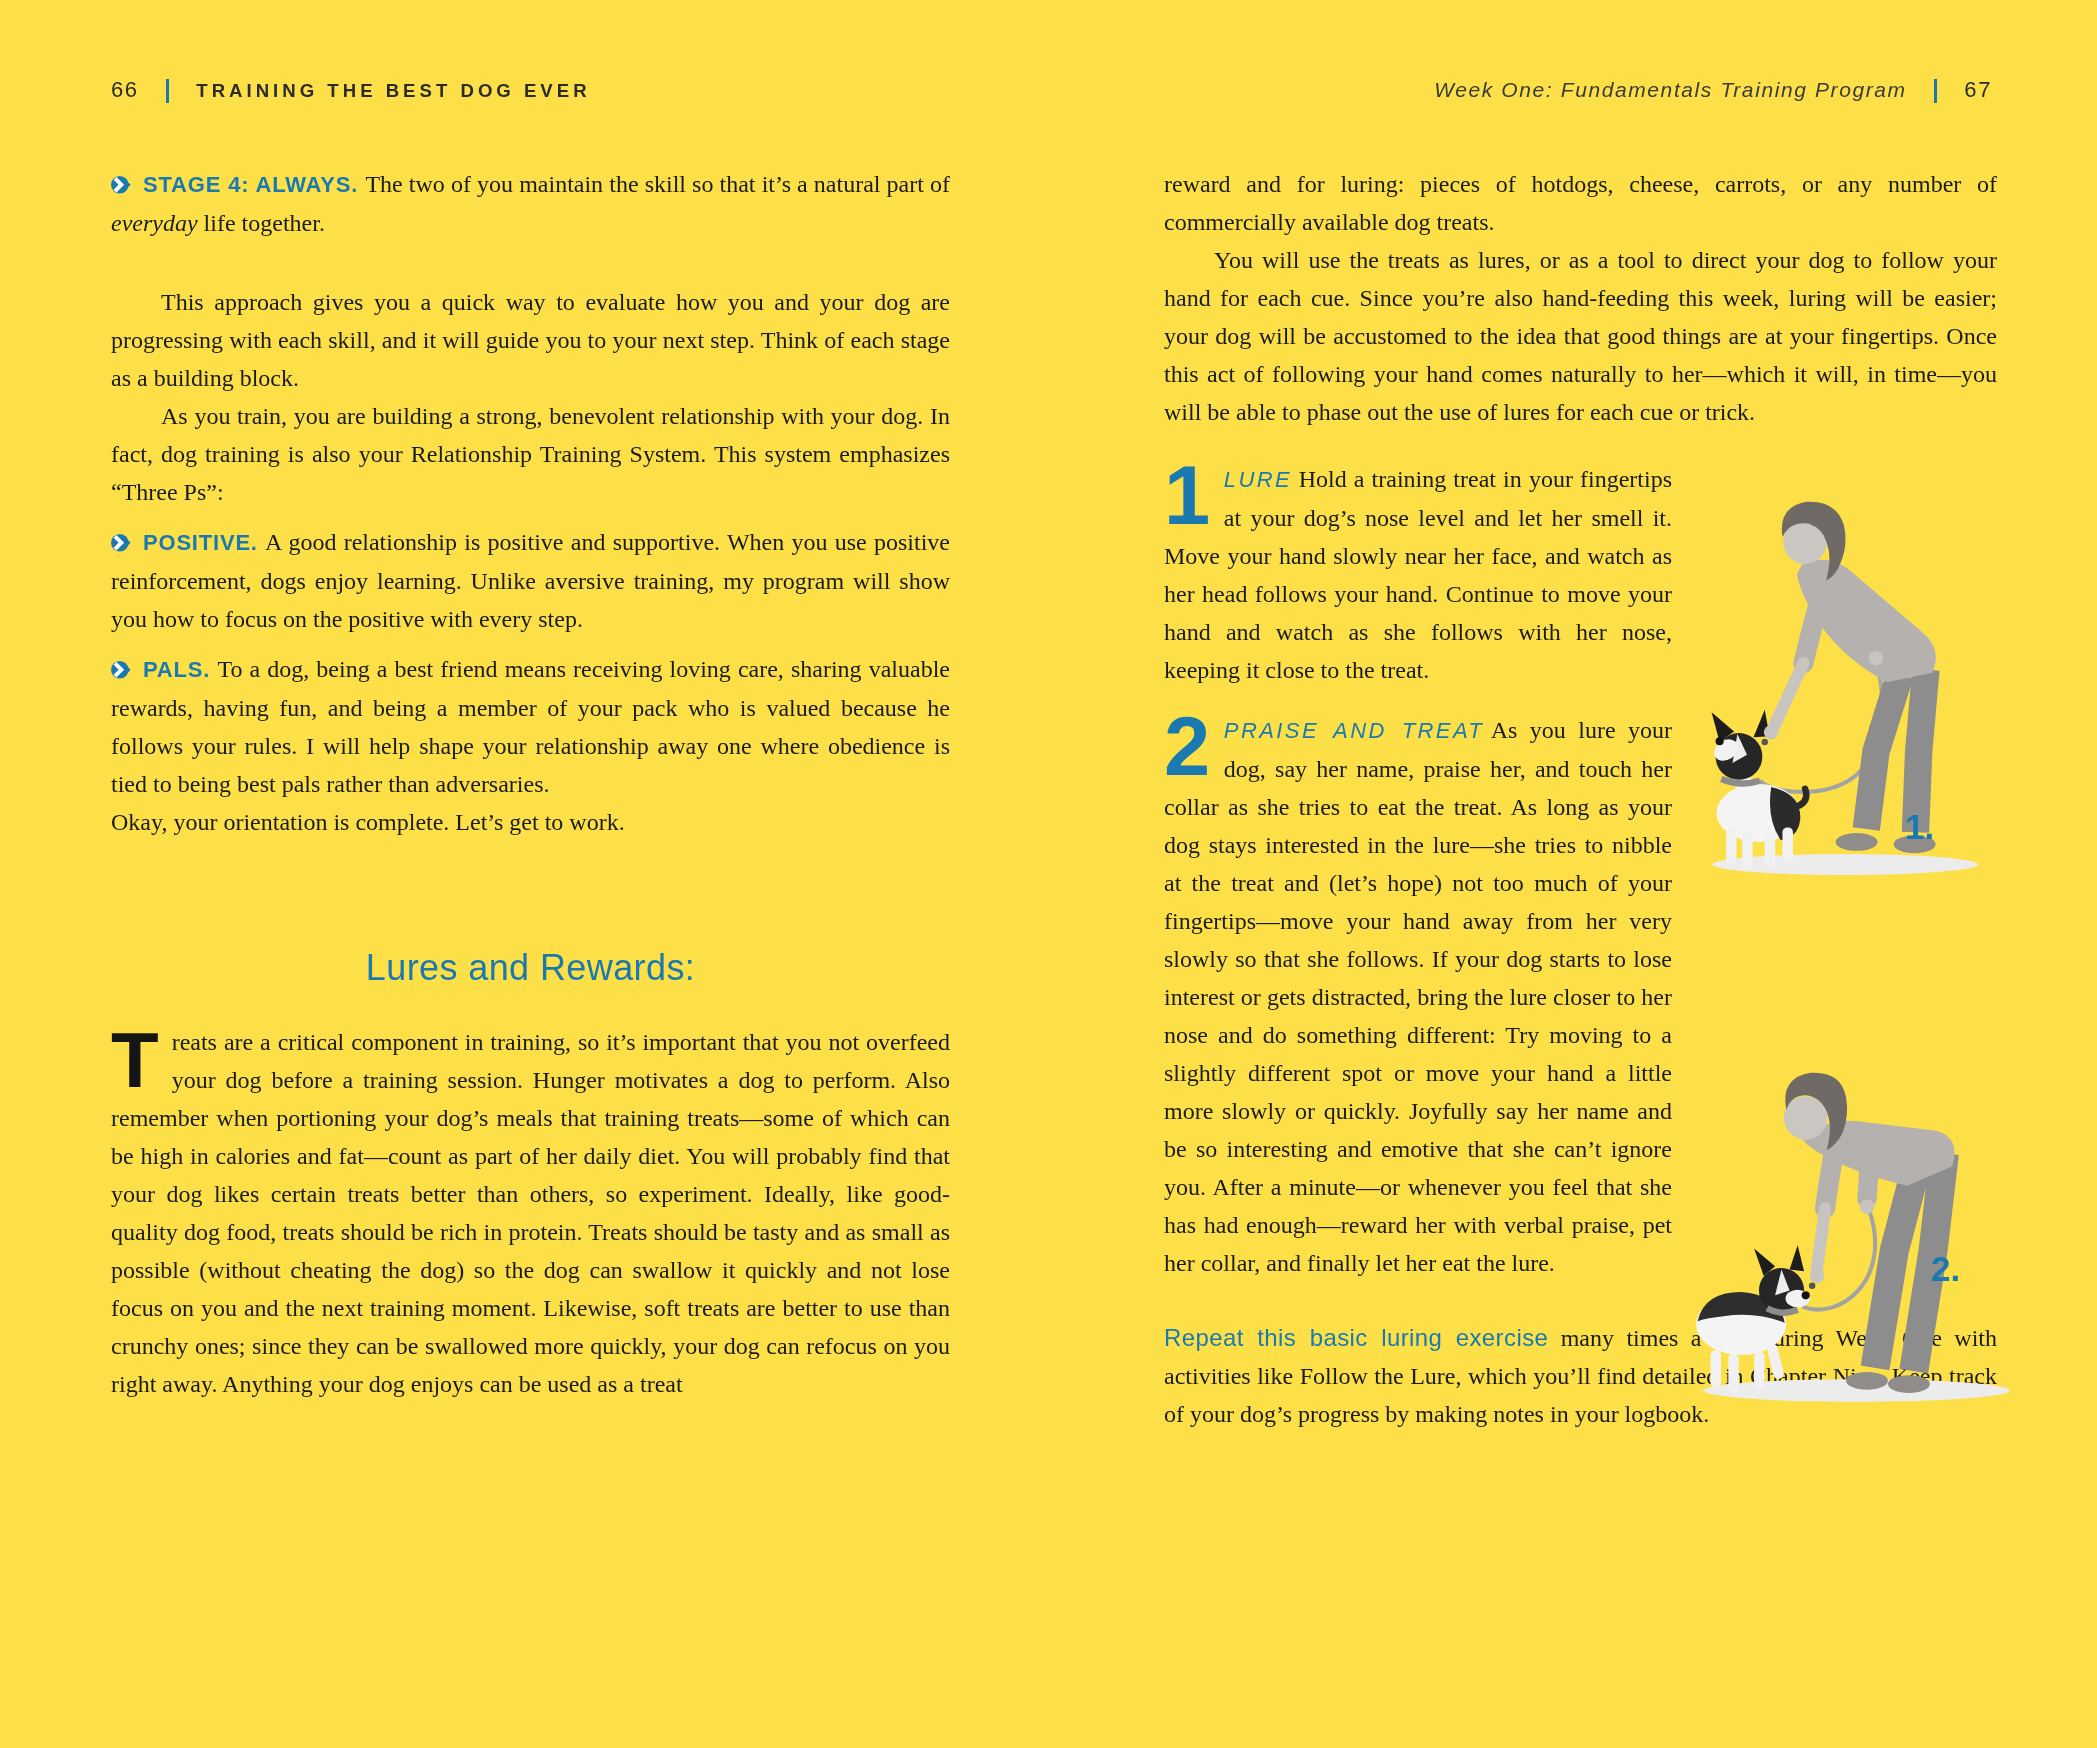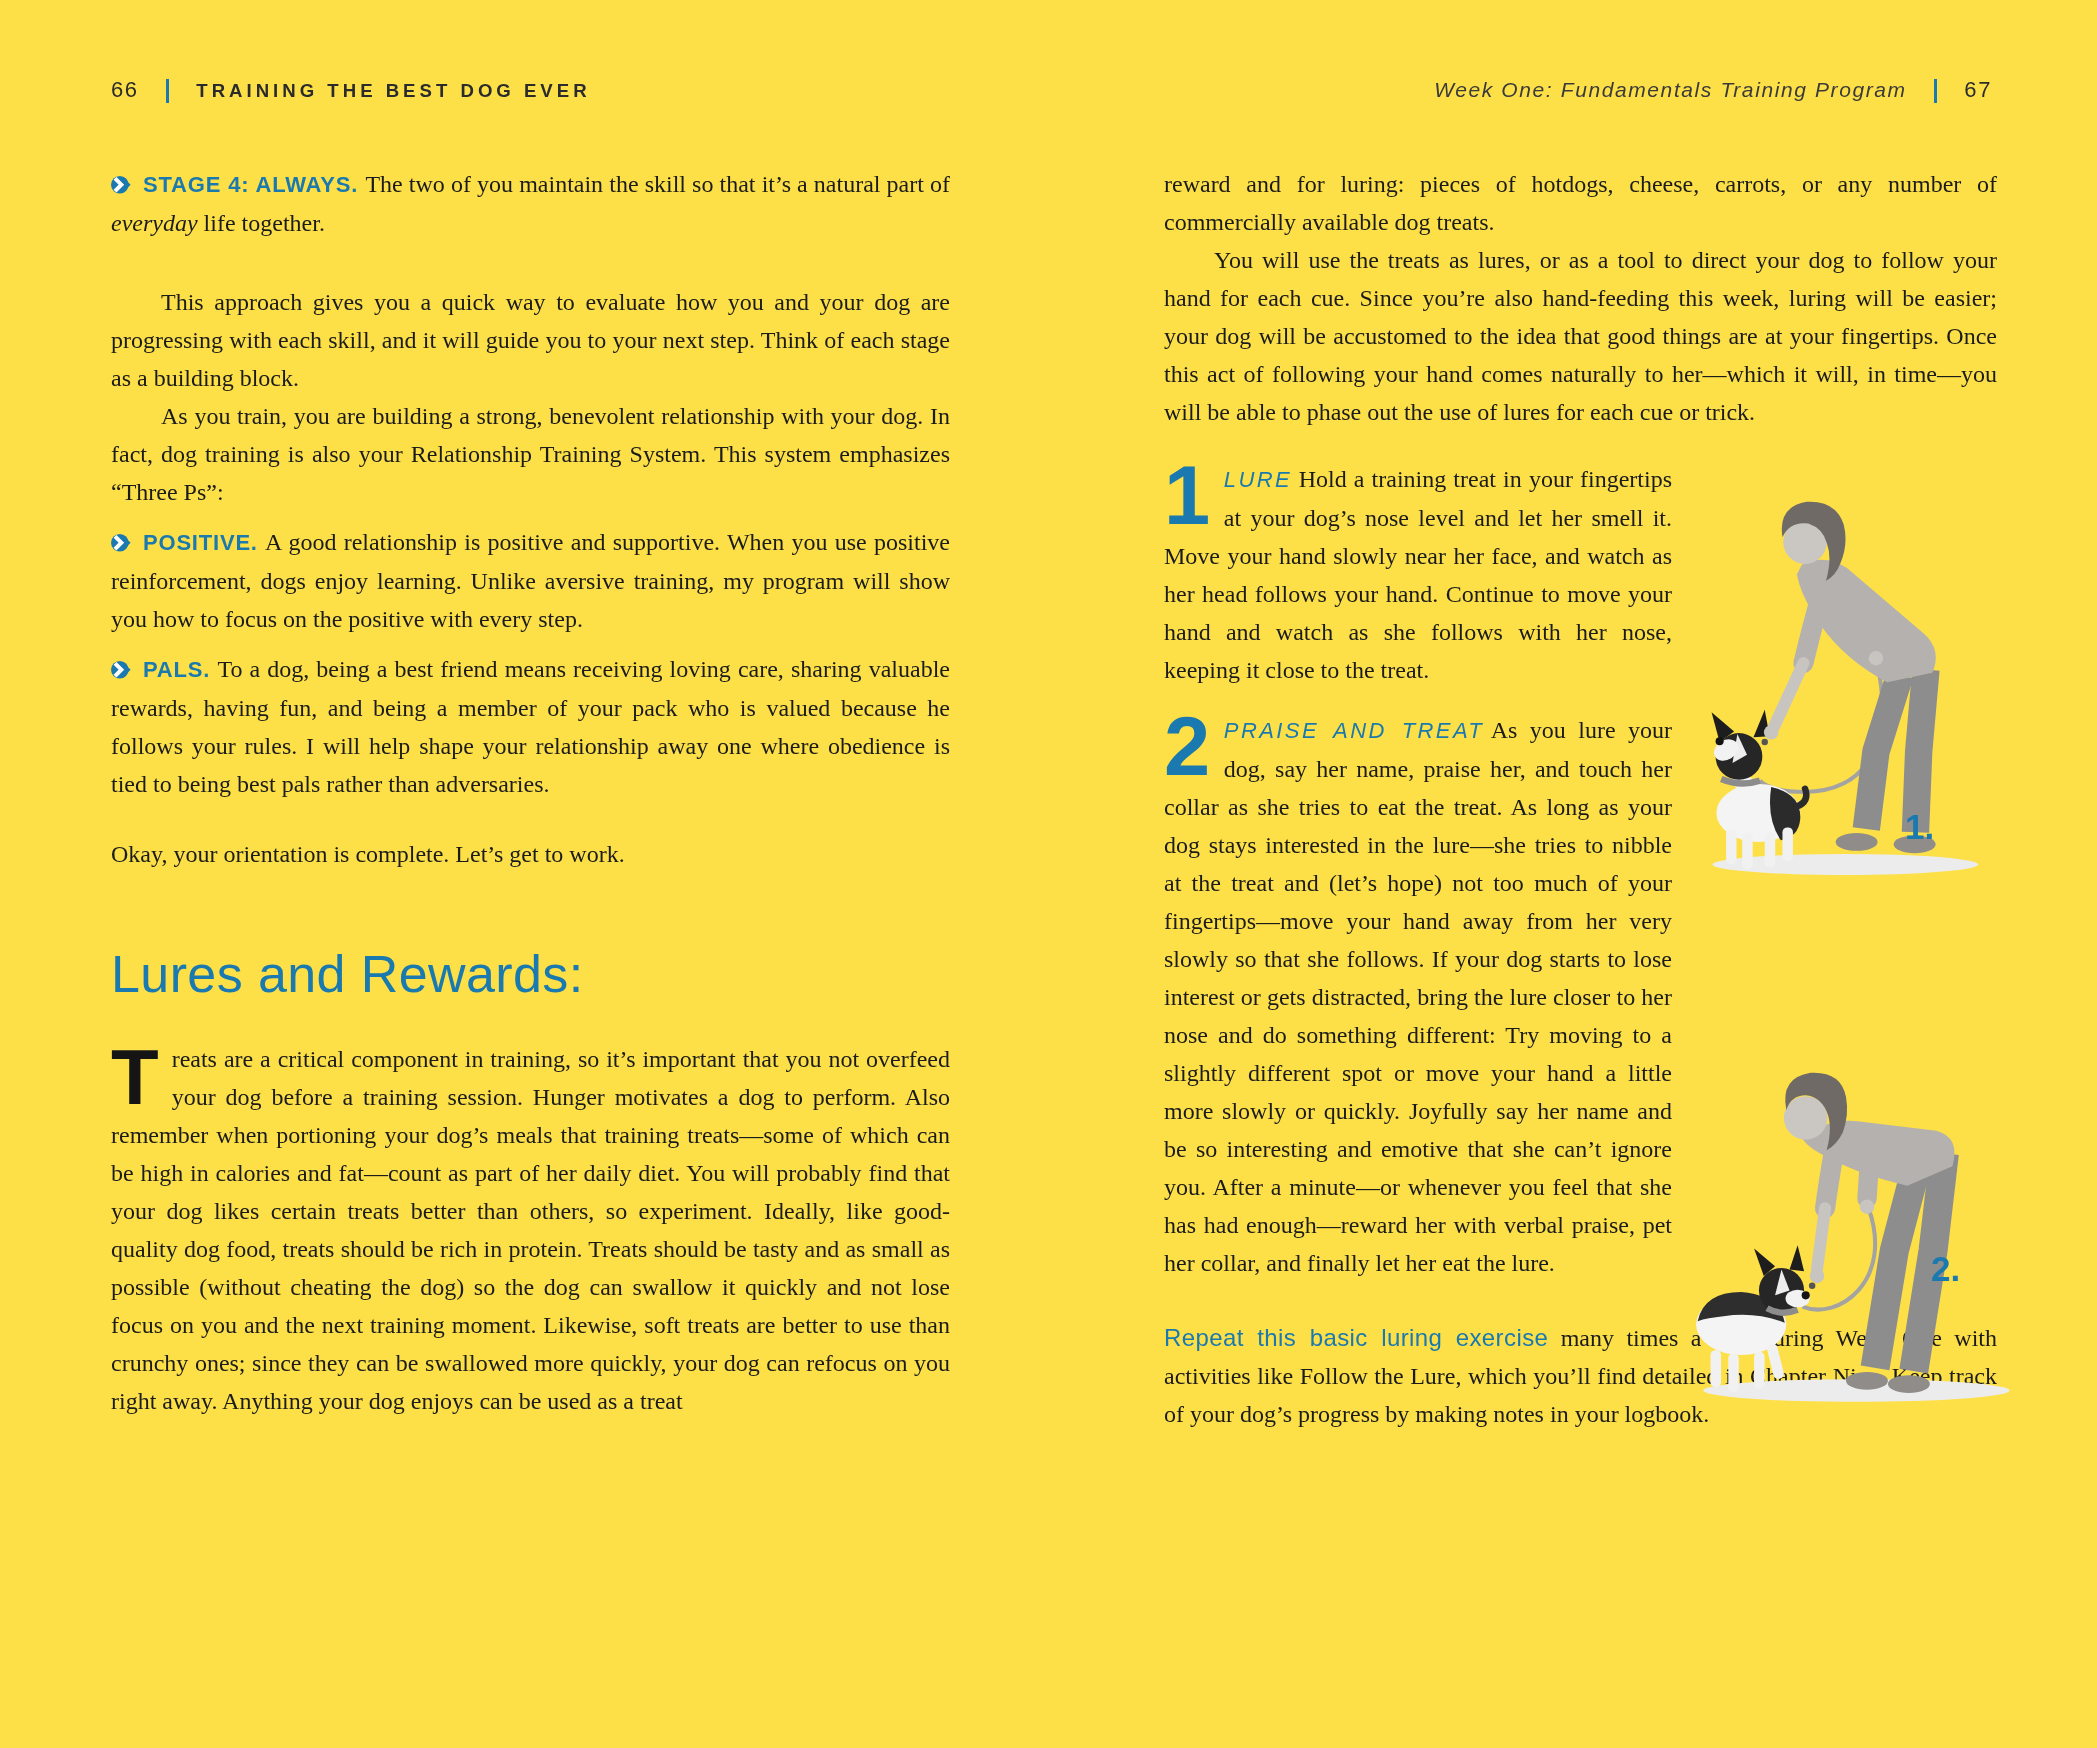--- a/index.html
+++ b/index.html
@@ -17,36 +17,36 @@
   .rh-title { font-size:18.6px; font-weight:700; letter-spacing:4px; color:#2b2b2b; }
   .rh-title-italic { font-size:21px; font-style:italic; letter-spacing:1.6px; color:#3a3a3a; }
 
   
   .col { position:absolute; top:165px; font-size:24px; line-height:38px; text-align:justify; }
   .col-left  { left:111px;  width:839px; }
   .col-right { left:1164px; width:833px; }
   p { margin:0; }
   .mt-para   { margin-top:41px; }
   .mt-bullet { margin-top:12px; }
-  .mt-okay   { margin-top:32px; }
+  .mt-okay   { }
   .indent { text-indent:50px; }
 
   
   .bicon-svg { width:24px; height:19.4px; vertical-align:-2.4px; margin-right:8px; }
   .fill-accent { fill:var(--accent); }
   .stroke-accent { stroke:var(--accent); }
   .blabel {
     font-family:"Liberation Sans", sans-serif; font-weight:700; color:var(--accent);
     font-size:22px; letter-spacing:0.8px; margin-right:7.3px;
   }
 
   
   .sec-head {
-    margin-top:70px; font-family:"Liberation Sans", sans-serif; font-weight:300;
-    color:var(--accent); font-size:52px; line-height:62px; text-align:left; letter-spacing:0.4px;
+    margin-top:96px; font-family:"Liberation Sans", sans-serif; font-weight:300;
+    color:var(--accent); font-size:36px; line-height:62px; text-align:center; letter-spacing:0.4px;
   }
 
   
   .treats { margin-top:14.5px; }
   .dropcap {
     float:left; font-family:"Liberation Sans", sans-serif; font-weight:600;
     font-size:78px; line-height:65px; padding:4.8px 13px 0 0; color:#151515;
   }
 
   

